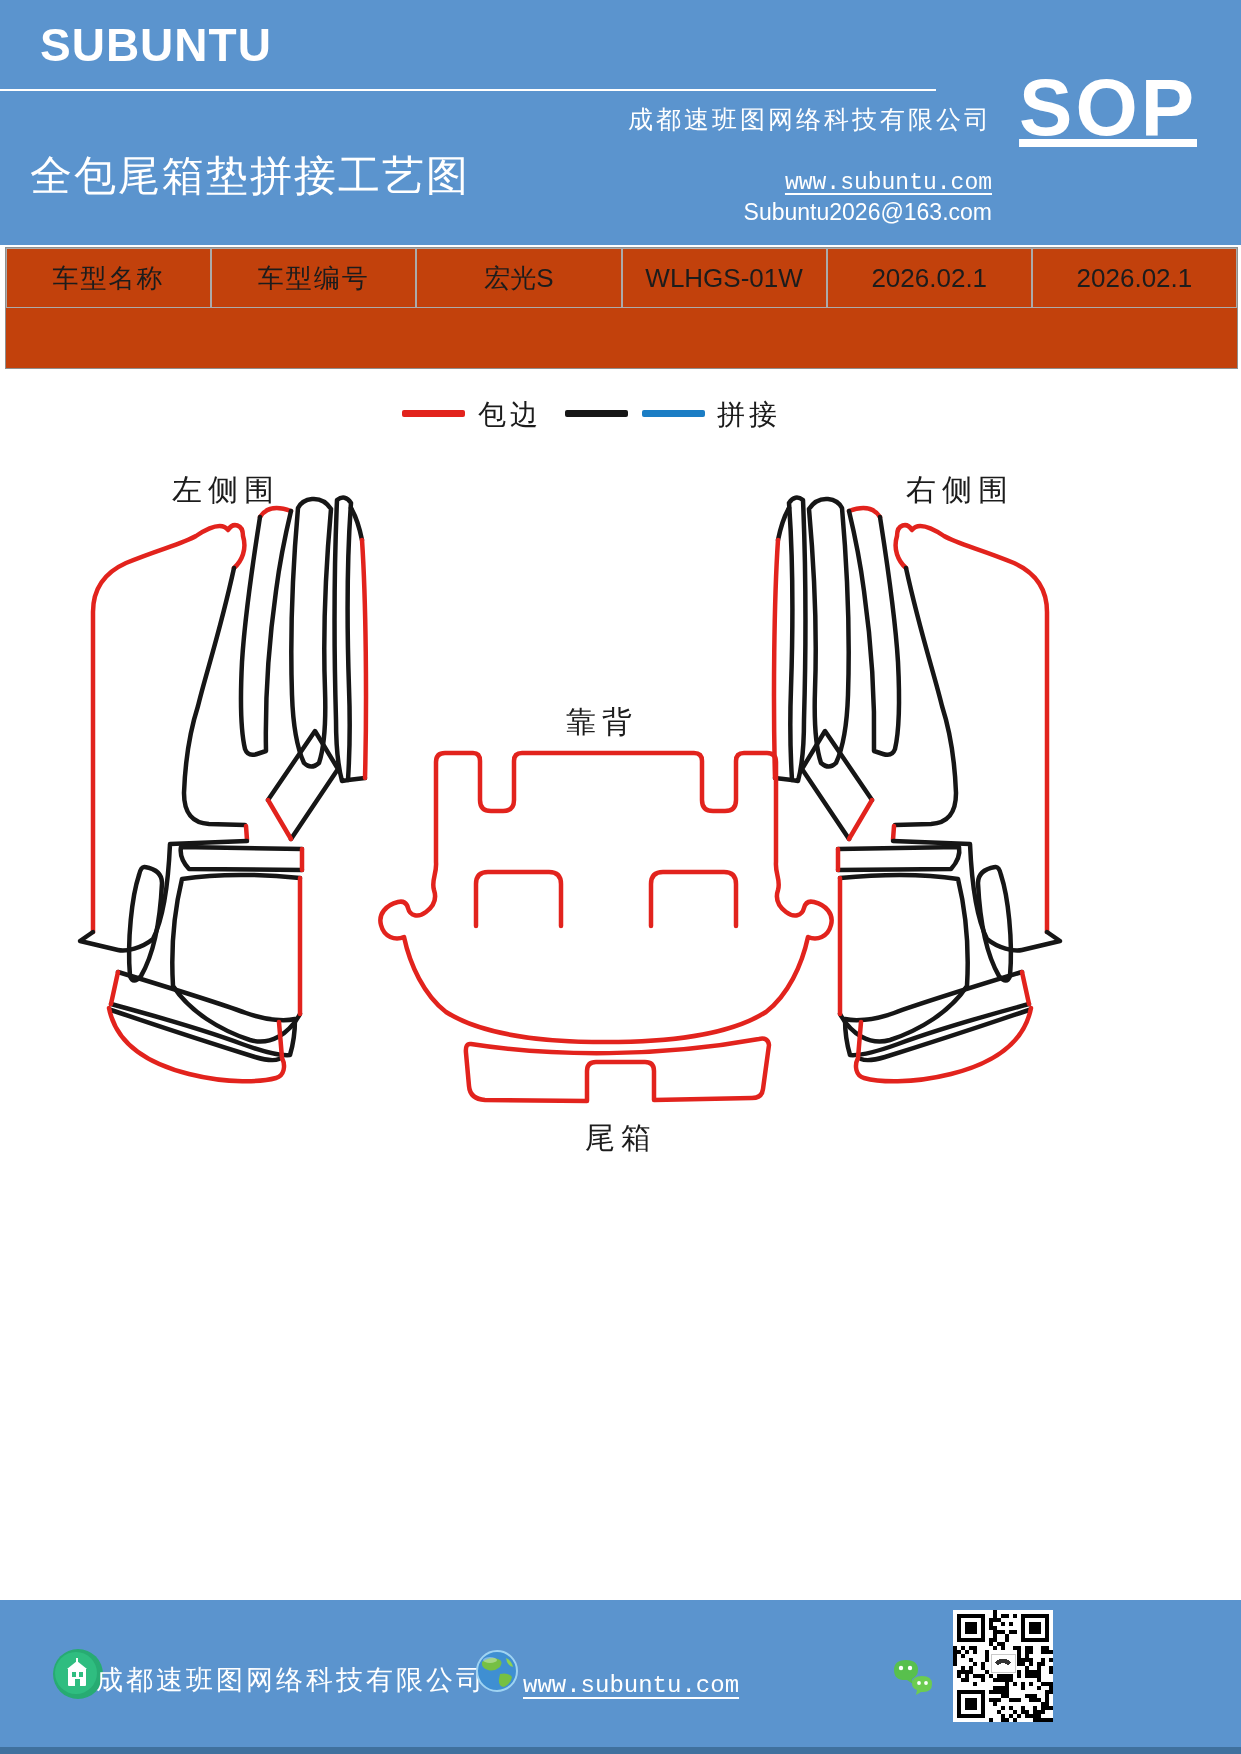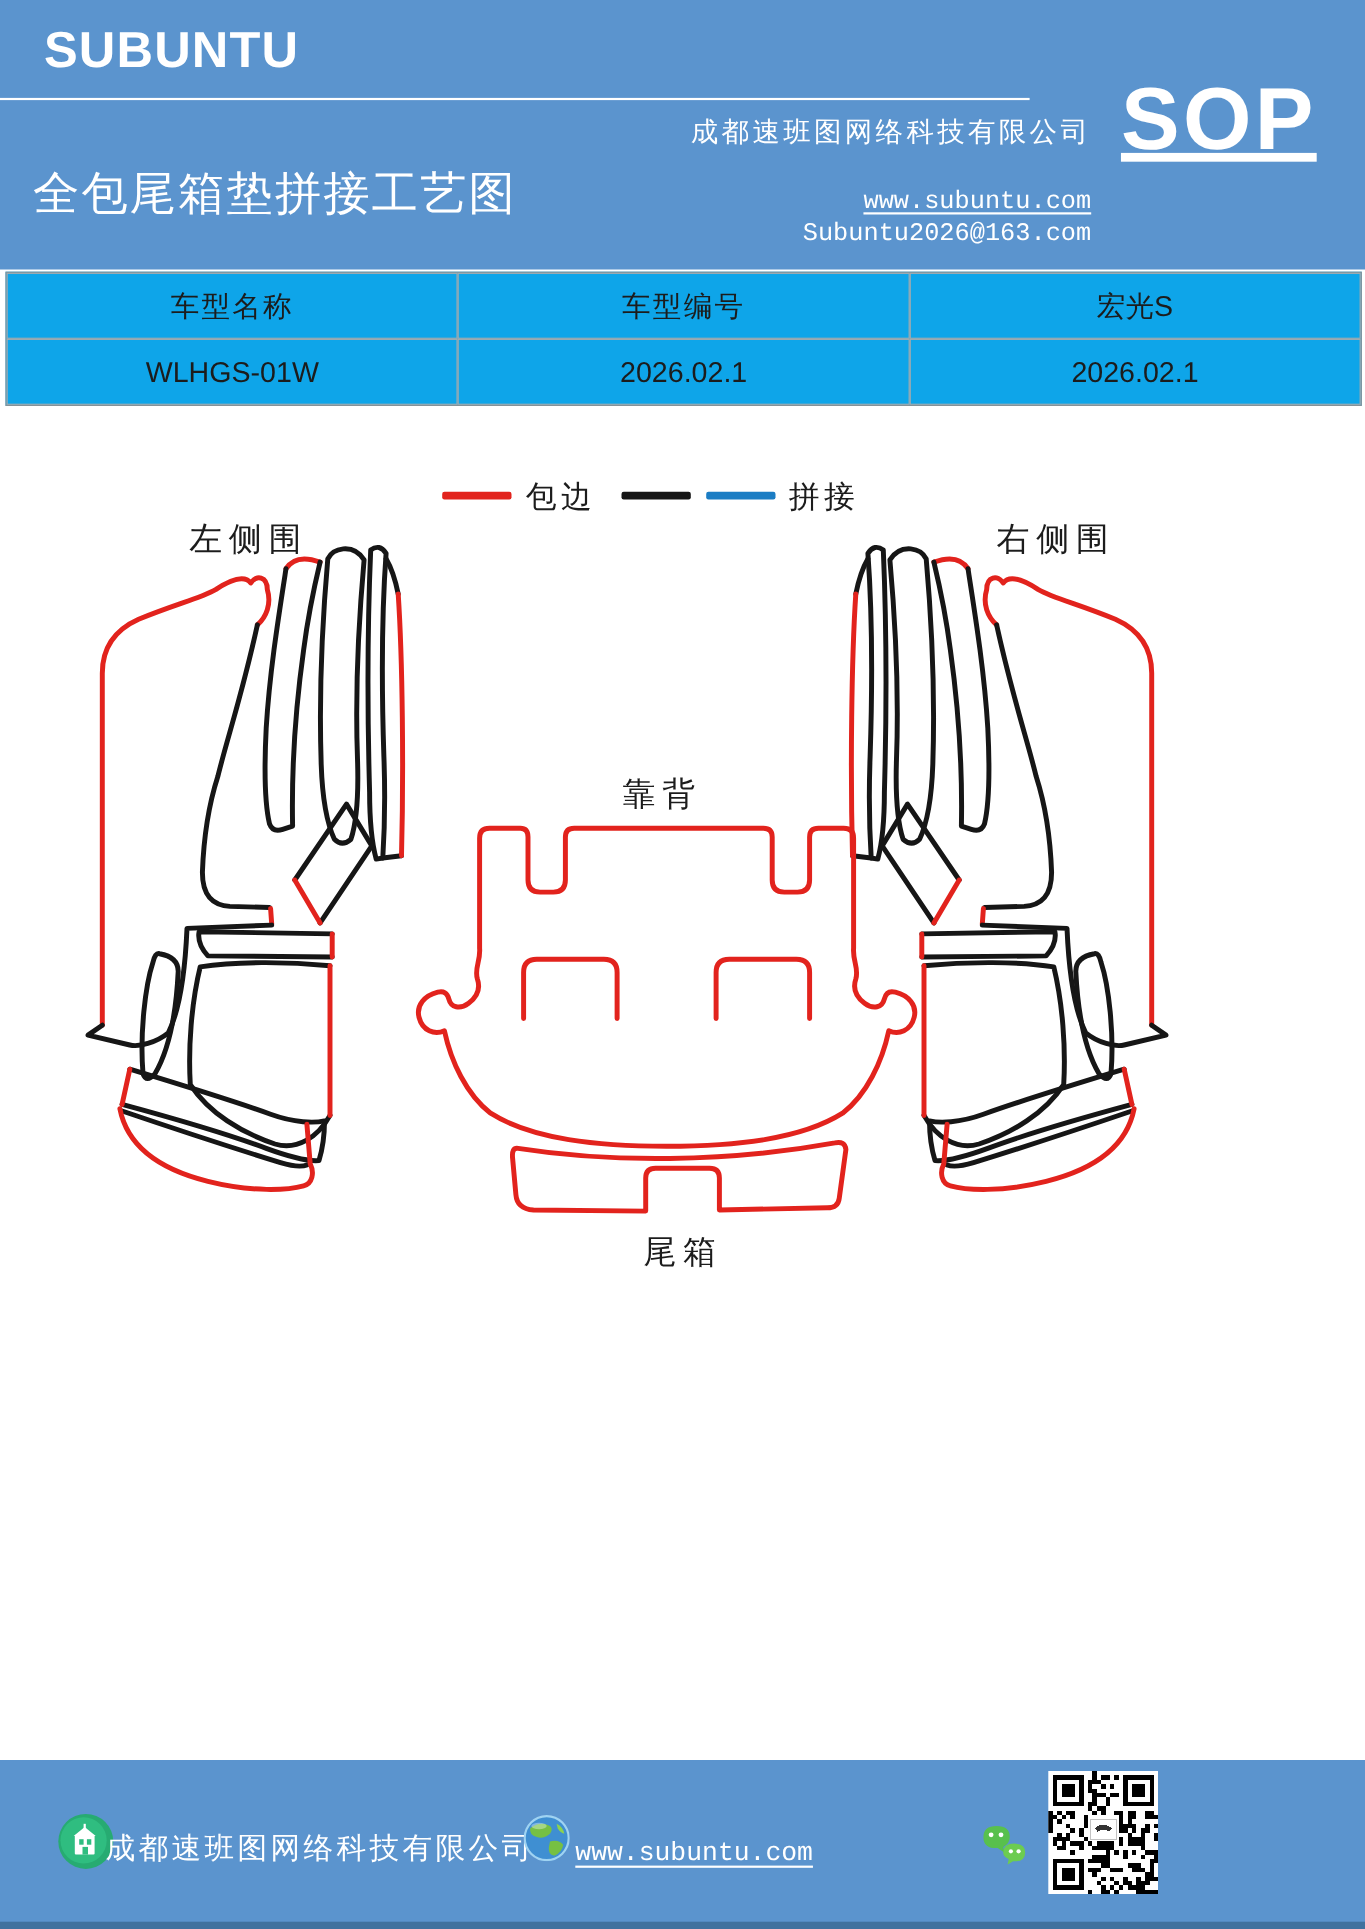--- a/index.html
+++ b/index.html
@@ -11,34 +11,34 @@
   .header-band{left:0;top:0;width:1241px;height:245px;background:#5b94ce;}
   .brand{left:28px;top:18px;font-size:46px;font-weight:bold;color:#ffffff;
          letter-spacing:1px;font-family:"Liberation Sans",sans-serif;margin-left:12px;}
   .header-rule{left:0;top:89px;width:936px;height:2px;background:#ffffff;}
   .doc-title{left:30px;top:148px;font-size:42px;color:#ffffff;
              font-family:"Liberation Serif","DejaVu Serif",serif;letter-spacing:2px;}
   .hdr-right{right:249px;text-align:right;color:#ffffff;}
   .hdr-company{top:103px;font-size:25px;font-family:"Liberation Serif","DejaVu Serif",serif;letter-spacing:3px;}
   .hdr-www{top:170px;font-size:23px;font-family:"Liberation Mono","DejaVu Sans Mono",monospace;
            text-decoration:underline;text-underline-offset:4px;}
-  .hdr-mail{top:199px;font-size:23px;font-family:Liberation Mono, monospace;}
+  .hdr-mail{top:199px;font-size:23px;font-family:Liberation Sans, sans-serif;}
   .sop{right:44px;top:62px;font-size:80px;font-weight:bold;color:#ffffff;letter-spacing:3px;text-decoration:underline;}
 
   
   .info-table{left:5px;top:247px;width:1231px;height:120px;
-      display:grid;grid-template-columns:1fr 1fr 1fr;grid-template-rows:1fr 1fr;
-      border:1px solid #8f8f8f;background:#0ea5e9;}
+      display:grid;grid-template-columns:1fr 1fr 1fr 1fr 1fr 1fr;grid-template-rows:1fr 1fr;
+      border:1px solid #8f8f8f;background:#c2410c;}
   .cell{border:1px solid #ababab;display:flex;align-items:center;justify-content:center;
         font-size:26px;color:#1c1c1c;}
   .cell.zh{font-family:"Liberation Serif","DejaVu Serif",serif;letter-spacing:2px;}
   .cell.val{font-family:"Liberation Sans",sans-serif;}
 
   
-  .legend{left:0;top:396px;width:1241px;height:40px;margin-top:37px;}
+  .legend{left:0;top:396px;width:1241px;height:40px;}
   .legend .bar{position:absolute;top:14px;width:63px;height:7px;border-radius:2px;}
   .legend .lg-label{position:absolute;top:0px;font-size:28px;color:#1c1c1c;
         font-family:"Liberation Serif","DejaVu Serif",serif;letter-spacing:4px;}
 
   
   .diagram{left:14px;top:430px;width:1019px;height:760px;}
   .diagram svg{display:block;}
   .outline-red{fill:none;stroke:#e2231d;stroke-width:4.5;stroke-linecap:round;stroke-linejoin:round;}
   .outline-black{fill:none;stroke:#161616;stroke-width:4.5;stroke-linecap:round;stroke-linejoin:round;}
   .part-label{font-family:"Liberation Serif","DejaVu Serif",serif;font-size:30px;fill:#1c1c1c;letter-spacing:6px;}

